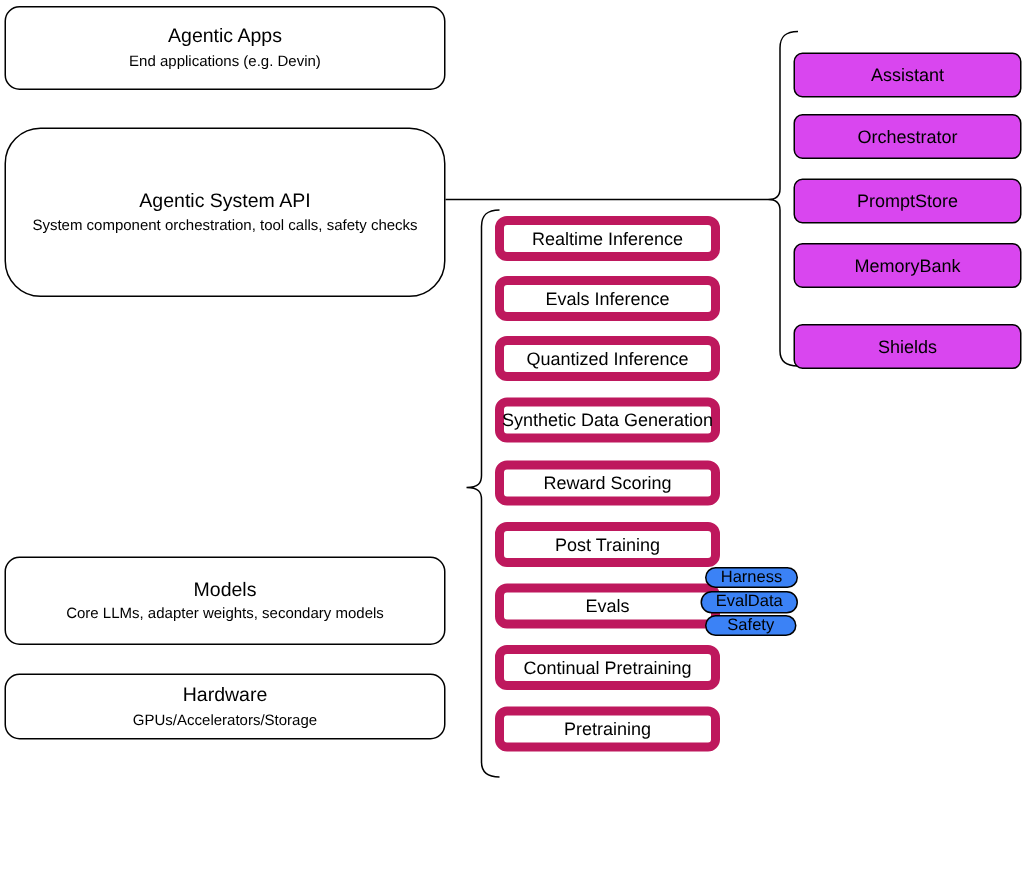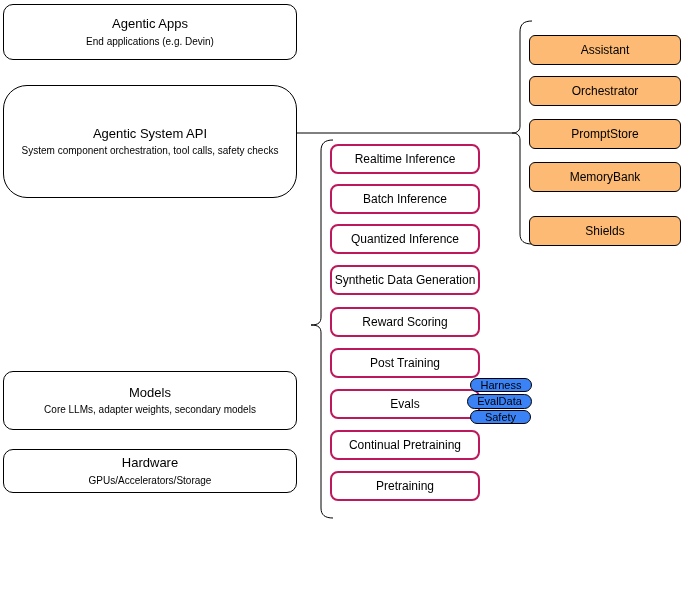--- a/index.html
+++ b/index.html
@@ -39,39 +39,39 @@
     z-index: 1;
   }
   .lbox .title { font-size: 13px; line-height: 1.1; white-space: nowrap; }
   .lbox .subtitle { font-size: 10px; line-height: 1.1; white-space: nowrap; }
   .mbox {
     position: absolute;
     left: 330px;
     width: 150px;
     height: 30px;
     box-sizing: border-box;
-    border: 2px solid #be185d;
+    border: 6px solid #be185d;
     border-radius: 8px;
     background: #ffffff;
     display: flex;
     align-items: center;
     justify-content: center;
     font-size: 12px;
     white-space: nowrap;
     z-index: 1;
   }
   .rbox {
     position: absolute;
     left: 529px;
     width: 152px;
     height: 30px;
     box-sizing: border-box;
     border: 1px solid #000000;
     border-radius: 6px;
-    background: #fdba74;
+    background: #d946ef;
     display: flex;
     align-items: center;
     justify-content: center;
     font-size: 12px;
     white-space: nowrap;
     z-index: 1;
   }
   .tag {
     position: absolute;
     box-sizing: border-box;
@@ -114,21 +114,21 @@
     <div class="subtitle">Core LLMs, adapter weights, secondary models</div>
   </div>
 
   <div class="lbox" style="top:449px;height:44px;border-radius:10px">
     <div class="title">Hardware</div>
     <div class="subtitle">GPUs/Accelerators/Storage</div>
   </div>
 
 
   <div class="mbox" style="top:144px">Realtime Inference</div>
-  <div class="mbox" style="top:184px">Batch Inference</div>
+  <div class="mbox" style="top:184px">Evals Inference</div>
   <div class="mbox" style="top:224px">Quantized Inference</div>
   <div class="mbox" style="top:265px">Synthetic Data Generation</div>
   <div class="mbox" style="top:307px">Reward Scoring</div>
   <div class="mbox" style="top:348px">Post Training</div>
   <div class="mbox" style="top:389px">Evals</div>
   <div class="mbox" style="top:430px">Continual Pretraining</div>
   <div class="mbox" style="top:471px">Pretraining</div>
 
   <div class="tag" style="left:470px;top:378px;width:62px;height:14px">Harness</div>
   <div class="tag" style="left:467px;top:394px;width:65px;height:15px">EvalData</div>

